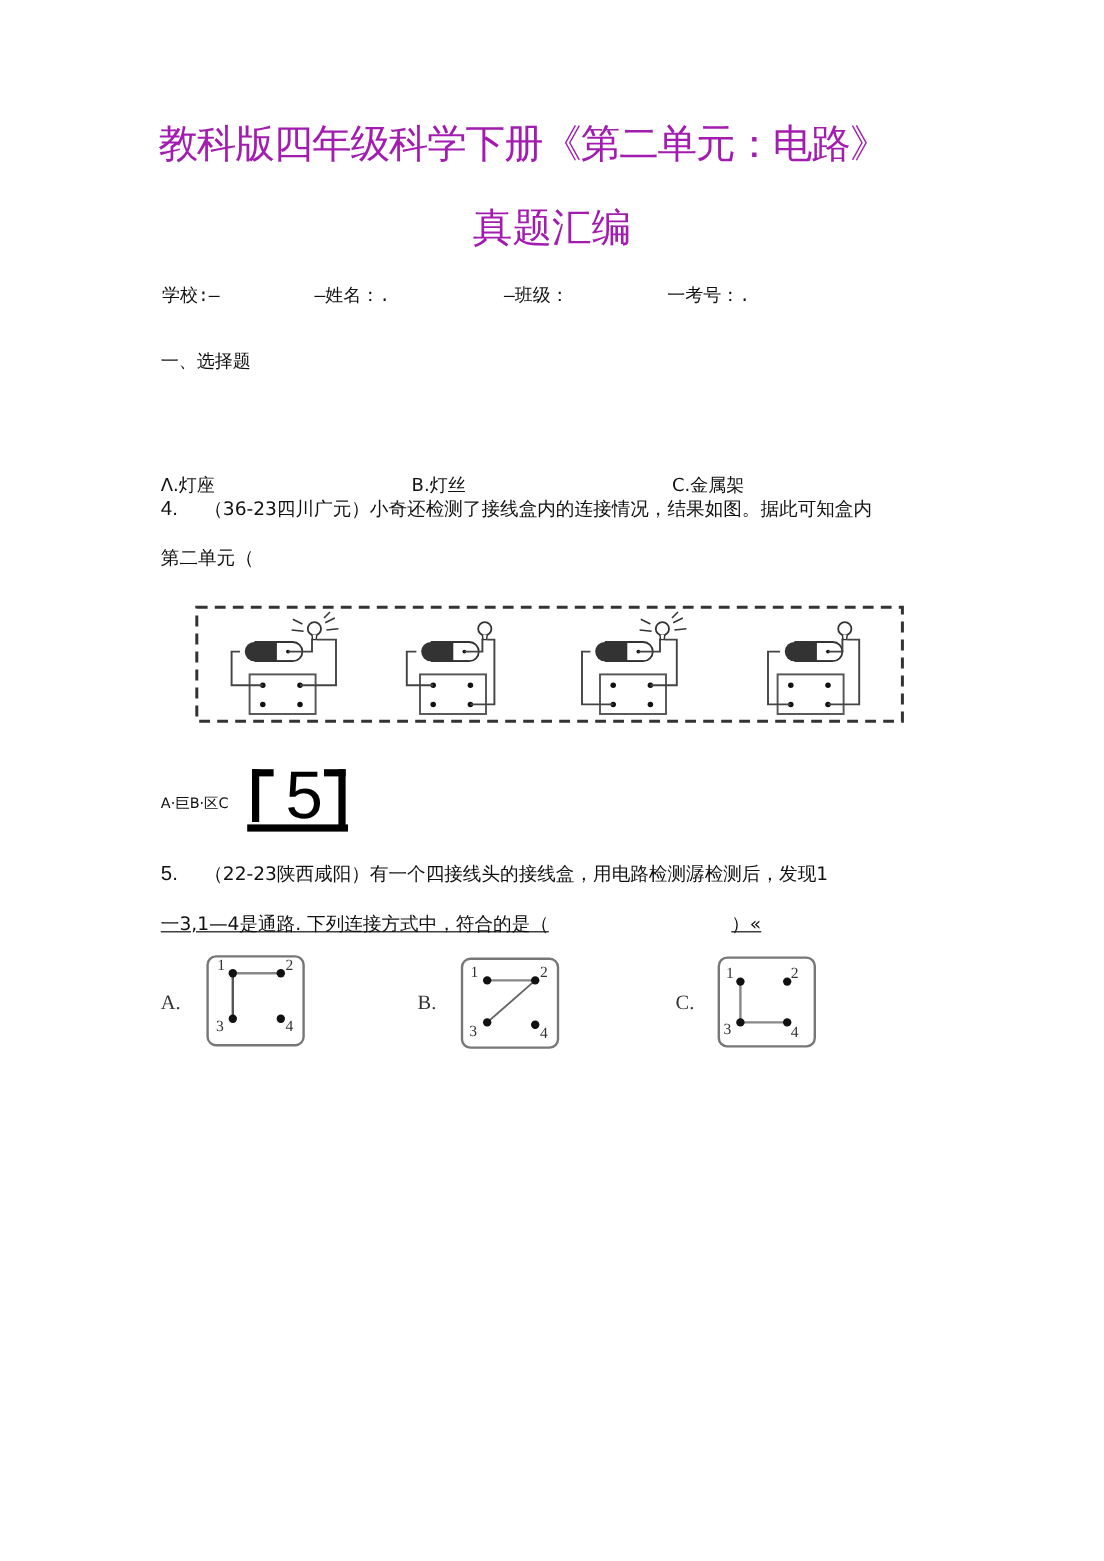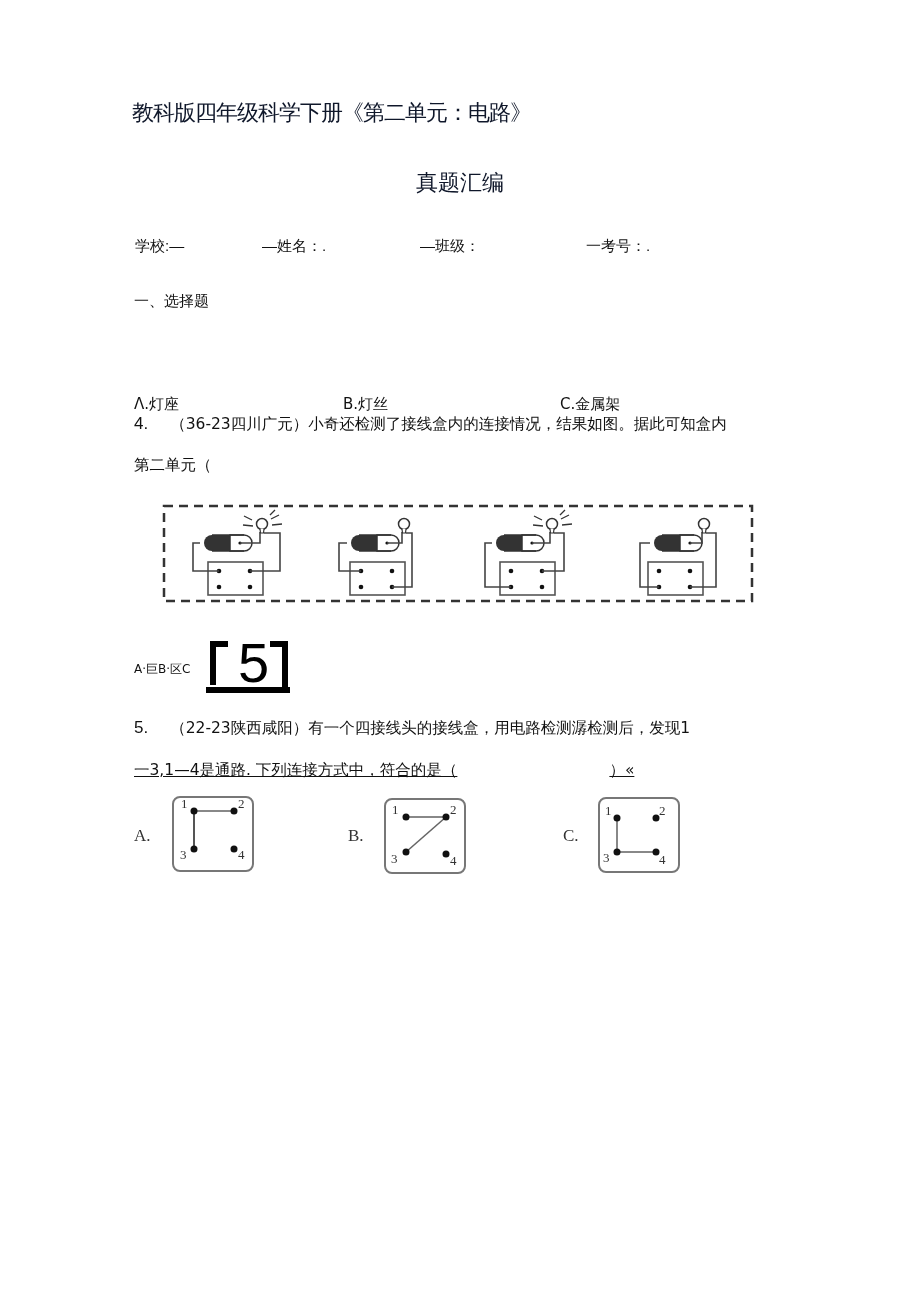--- a/index.html
+++ b/index.html
@@ -4,45 +4,45 @@
   <style>
     html, body { margin: 0; padding: 0; background: #ffffff; }
     body {
       width: 920px; height: 1301px; position: relative; overflow: hidden;
       font-family: "DejaVu Serif", "Liberation Serif", serif;
       color: #111;
     }
     .abs { position: absolute; }
     .title {
       left: 0; width: 920px; text-align: center;
-      font-size: 22px; letter-spacing: 0px; color: #0f172a;
+      font-size: 33px; letter-spacing: 0px; color: #a21caf;
       font-family: "DejaVu Serif", serif;
     }
     .title1 { top: 98px; left: 132px; width: auto; text-align: left; letter-spacing: -1px; }
     .title2 { top: 168px; }
-    .info { top: 237px; font-size: 15px; font-family: Liberation Sans, sans-serif; }
+    .info { top: 237px; font-size: 15px; font-family: Liberation Mono, monospace; }
     .section { top: 292px; left: 134px; font-size: 15px; font-family: "DejaVu Sans", sans-serif; }
     .opt { top: 378px; font-size: 15px; font-family: "DejaVu Sans", sans-serif; margin-top: 17px; }
     .q { font-size: 15.5px; font-family: "DejaVu Sans", sans-serif; white-space: nowrap; }
     .num { font-family: "Liberation Sans", sans-serif; font-size: 17px; }
     .big5 {
       font-family: "Liberation Sans", sans-serif; font-size: 56px; line-height: 1; color: #000;
     }
     .diag-label { font-family: "Liberation Serif", serif; font-size: 17px; color: #333; }
   </style>
 </head>
 <body>
 
 <div class="abs title title1">教科版四年级科学下册《第二单元：电路》</div>
 <div class="abs title title2">真题汇编</div>
 
 <div class="abs info" style="left:135px;">学校:—</div>
 <div class="abs info" style="left:262px;">—姓名：.</div>
 <div class="abs info" style="left:420px;">—班级：</div>
-<div class="abs info" style="left:586px;">一考号：.</div>
+<div class="abs info" style="left:556px;">一考号：.</div>
 
 <div class="abs section">一、选择题</div>
 
 <div class="abs opt" style="left:134px;">Λ.灯座</div>
 <div class="abs opt" style="left:343px;text-align:center;">B.灯丝</div>
 <div class="abs opt" style="left:560px;">C.金属架</div>
 
 <div class="abs q" style="left:134px; top:414px;">
   <span class="num">4.</span><span style="display:inline-block;width:22px;"></span><span>（36-23四川广元）小奇还检测了接线盒内的连接情况，结果如图。据此可知盒内</span>
 </div>

